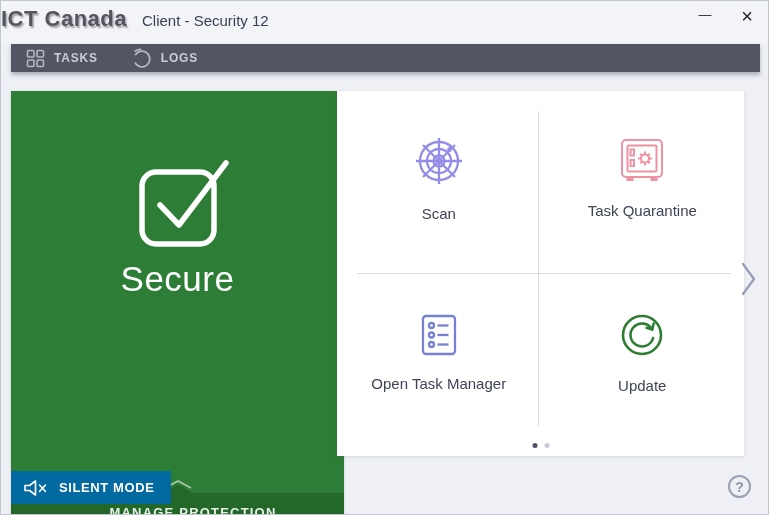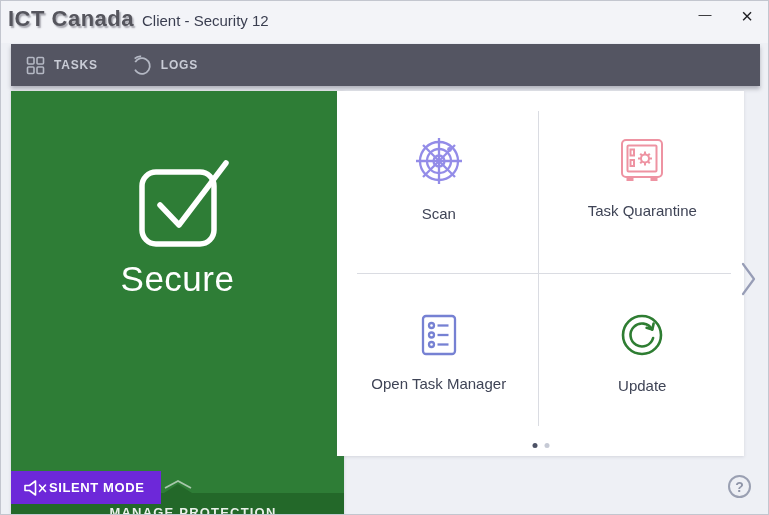--- a/index.html
+++ b/index.html
@@ -6,35 +6,35 @@
   html,body { margin:0; padding:0; }
   body {
     width:769px; height:515px; position:relative; overflow:hidden;
     background:#eef0f5; font-family:"Liberation Sans", sans-serif;
     border:1px solid #c3c6cf;
   }
 
   
   .titlebar { position:absolute; top:0; left:0; right:0; height:42px; background:#f3f4f8; }
   .logo {
-    position:absolute; left:7px; top:5px; font-size:22px; font-weight:800;
+    position:absolute; left:0; top:5px; font-size:22px; font-weight:800;
     color:#55555d; letter-spacing:.5px;
     text-shadow:1.5px 1.5px 1.5px rgba(70,70,85,.45);
   }
   .window-title { position:absolute; left:141px; top:11px; font-size:15px; color:#3a3e50; }
   .win-btn {
     position:absolute; top:2px; width:26px; height:26px; display:flex;
     align-items:center; justify-content:center; color:#1d1d22; cursor:pointer;
   }
   .btn-min { right:50px; font-size:13px; top:0px; }
   .btn-close { right:8px; font-size:20px; font-weight:400; }
 
   
   .toolbar {
-    position:absolute; left:10px; top:43px; width:749px; height:42px;
+    position:absolute; left:10px; top:43px; width:749px; height:28px;
     background:#545562; box-shadow:0 3px 4px rgba(60,60,80,.35);
     display:flex; padding-left:15px;
   }
   .tb-item { display:flex; align-items:center; gap:9px; margin-right:33px; cursor:pointer; }
   .tb-label { color:#c9ccd6; font-size:12px; font-weight:700; letter-spacing:.8px; }
   .tb-icon { stroke:#b4b8c4; fill:none; }
 
   
   .status-panel {
     position:absolute; left:10px; top:90px; width:333px; height:440px;
@@ -71,22 +71,22 @@
   .divider-v { position:absolute; left:201px; top:20px; height:315px; width:1px; background:#dadce2; }
   .divider-h { position:absolute; top:182px; left:20px; right:13px; height:1px; background:#dadce2; }
   .dots { position:absolute; bottom:8px; left:50%; transform:translateX(-50%); display:flex; gap:7px; }
   .dot { width:5px; height:5px; border-radius:50%; background:#c6cad5; cursor:pointer; }
   .dot.active { background:#4d5266; }
 
   .next-arrow { position:absolute; left:738px; top:259px; cursor:pointer; }
 
   
   .silent-btn {
-    position:absolute; left:10px; top:470px; height:33px; background:#6d28d9;
-    display:flex; align-items:center; gap:0; padding:0 17px 0 12px;
+    position:absolute; left:10px; top:470px; height:33px; background:#0369a1;
+    display:flex; align-items:center; gap:10px; padding:0 17px 0 12px;
     cursor:pointer; border:none;
   }
   .silent-label { color:#ffffff; font-size:13px; font-weight:700; letter-spacing:.6px; }
   .help-btn {
     position:absolute; left:727px; top:474px; width:23px; height:23px;
     border:2px solid #9aa0b2; border-radius:50%; color:#8f95a8;
     font-size:14px; font-weight:700; display:flex; align-items:center;
     justify-content:center; cursor:pointer; background:transparent;
   }
 </style>

